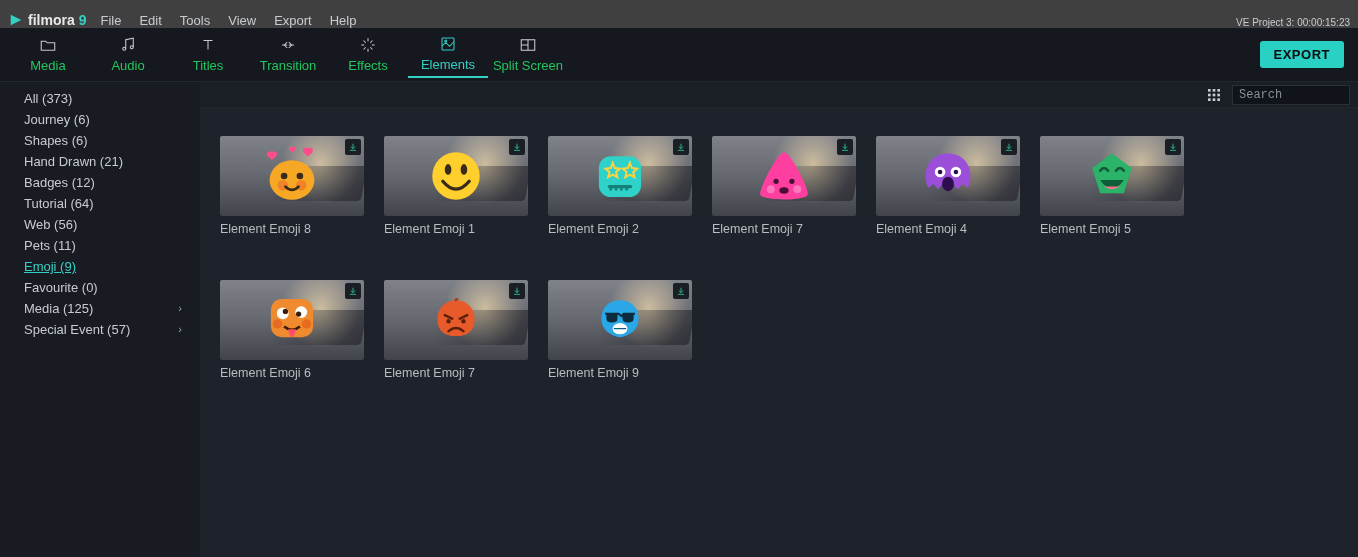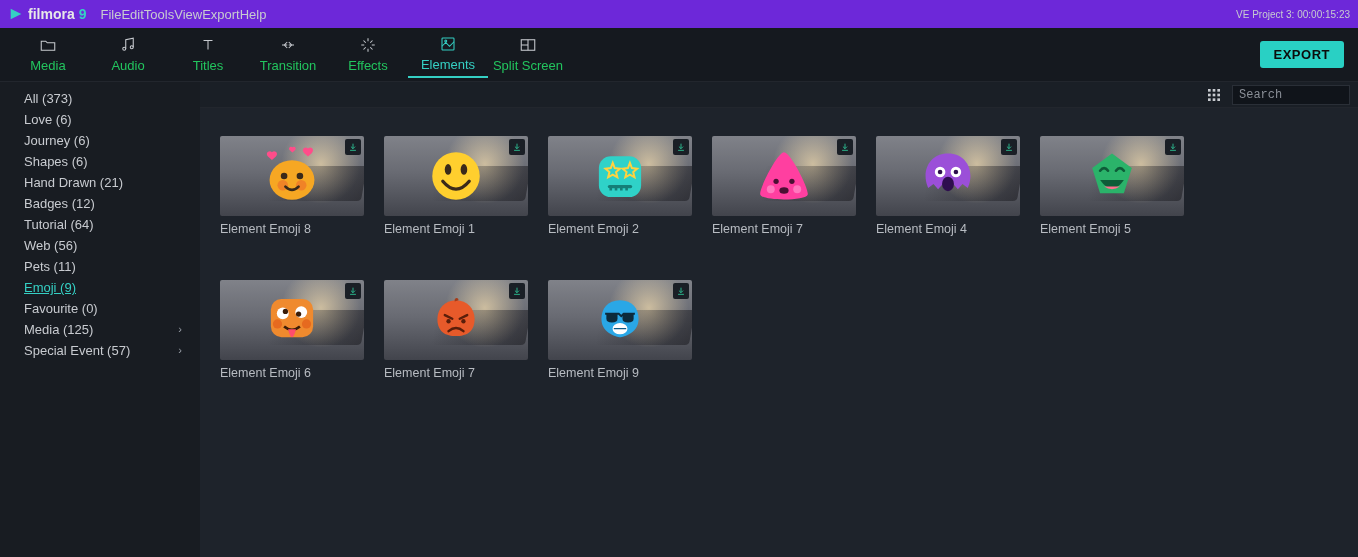--- a/index.html
+++ b/index.html
@@ -8,31 +8,31 @@
     height: 557px;
     background: #15191f;
     color: #c8cbd0;
     font-family: "Segoe UI", Arial, sans-serif;
     font-size: 13px;
     overflow: hidden;
   }
   
   .menubar {
     height: 28px;
-    background: #6d28d9;
-    display: flex;
-    align-items: center;
+    background: #404040;
+    display: flex;
+    align-items: flex-end;
     padding: 0 8px;
   }
   .logo {
     display: flex; align-items: center; gap: 4px; margin-right: 14px;
     color: #e8e8e8; font-weight: 600; font-size: 14px;
   }
   .logo svg { width: 16px; height: 16px; }
-  .menu-items { display: flex; }
+  .menu-items { display: flex; gap: 18px; }
   .menu-item { color: #c8cbd0; cursor: pointer; }
   .project-info { margin-left: auto; color: #c8cbd0; font-size: 10px; }
   .project-info span.tc { color: #c8cbd0; }
 
   
   .tabbar {
     height: 54px;
     background: #15191f;
     display: flex;
     align-items: center;
@@ -239,23 +239,20 @@
   <div class="tab-spacer"></div>
   <div class="export-btn">EXPORT</div>
 </div>
 
 <div class="main">
   <div class="sidebar">
     <div class="side-item">
         <span>All (373)</span>
       </div>
     <div class="side-item">
-        <span>Love (6)</span>
-      </div>
-    <div class="side-item">
         <span>Journey (6)</span>
       </div>
     <div class="side-item">
         <span>Shapes (6)</span>
       </div>
     <div class="side-item">
         <span>Hand Drawn (21)</span>
       </div>
     <div class="side-item">
         <span>Badges (12)</span>

